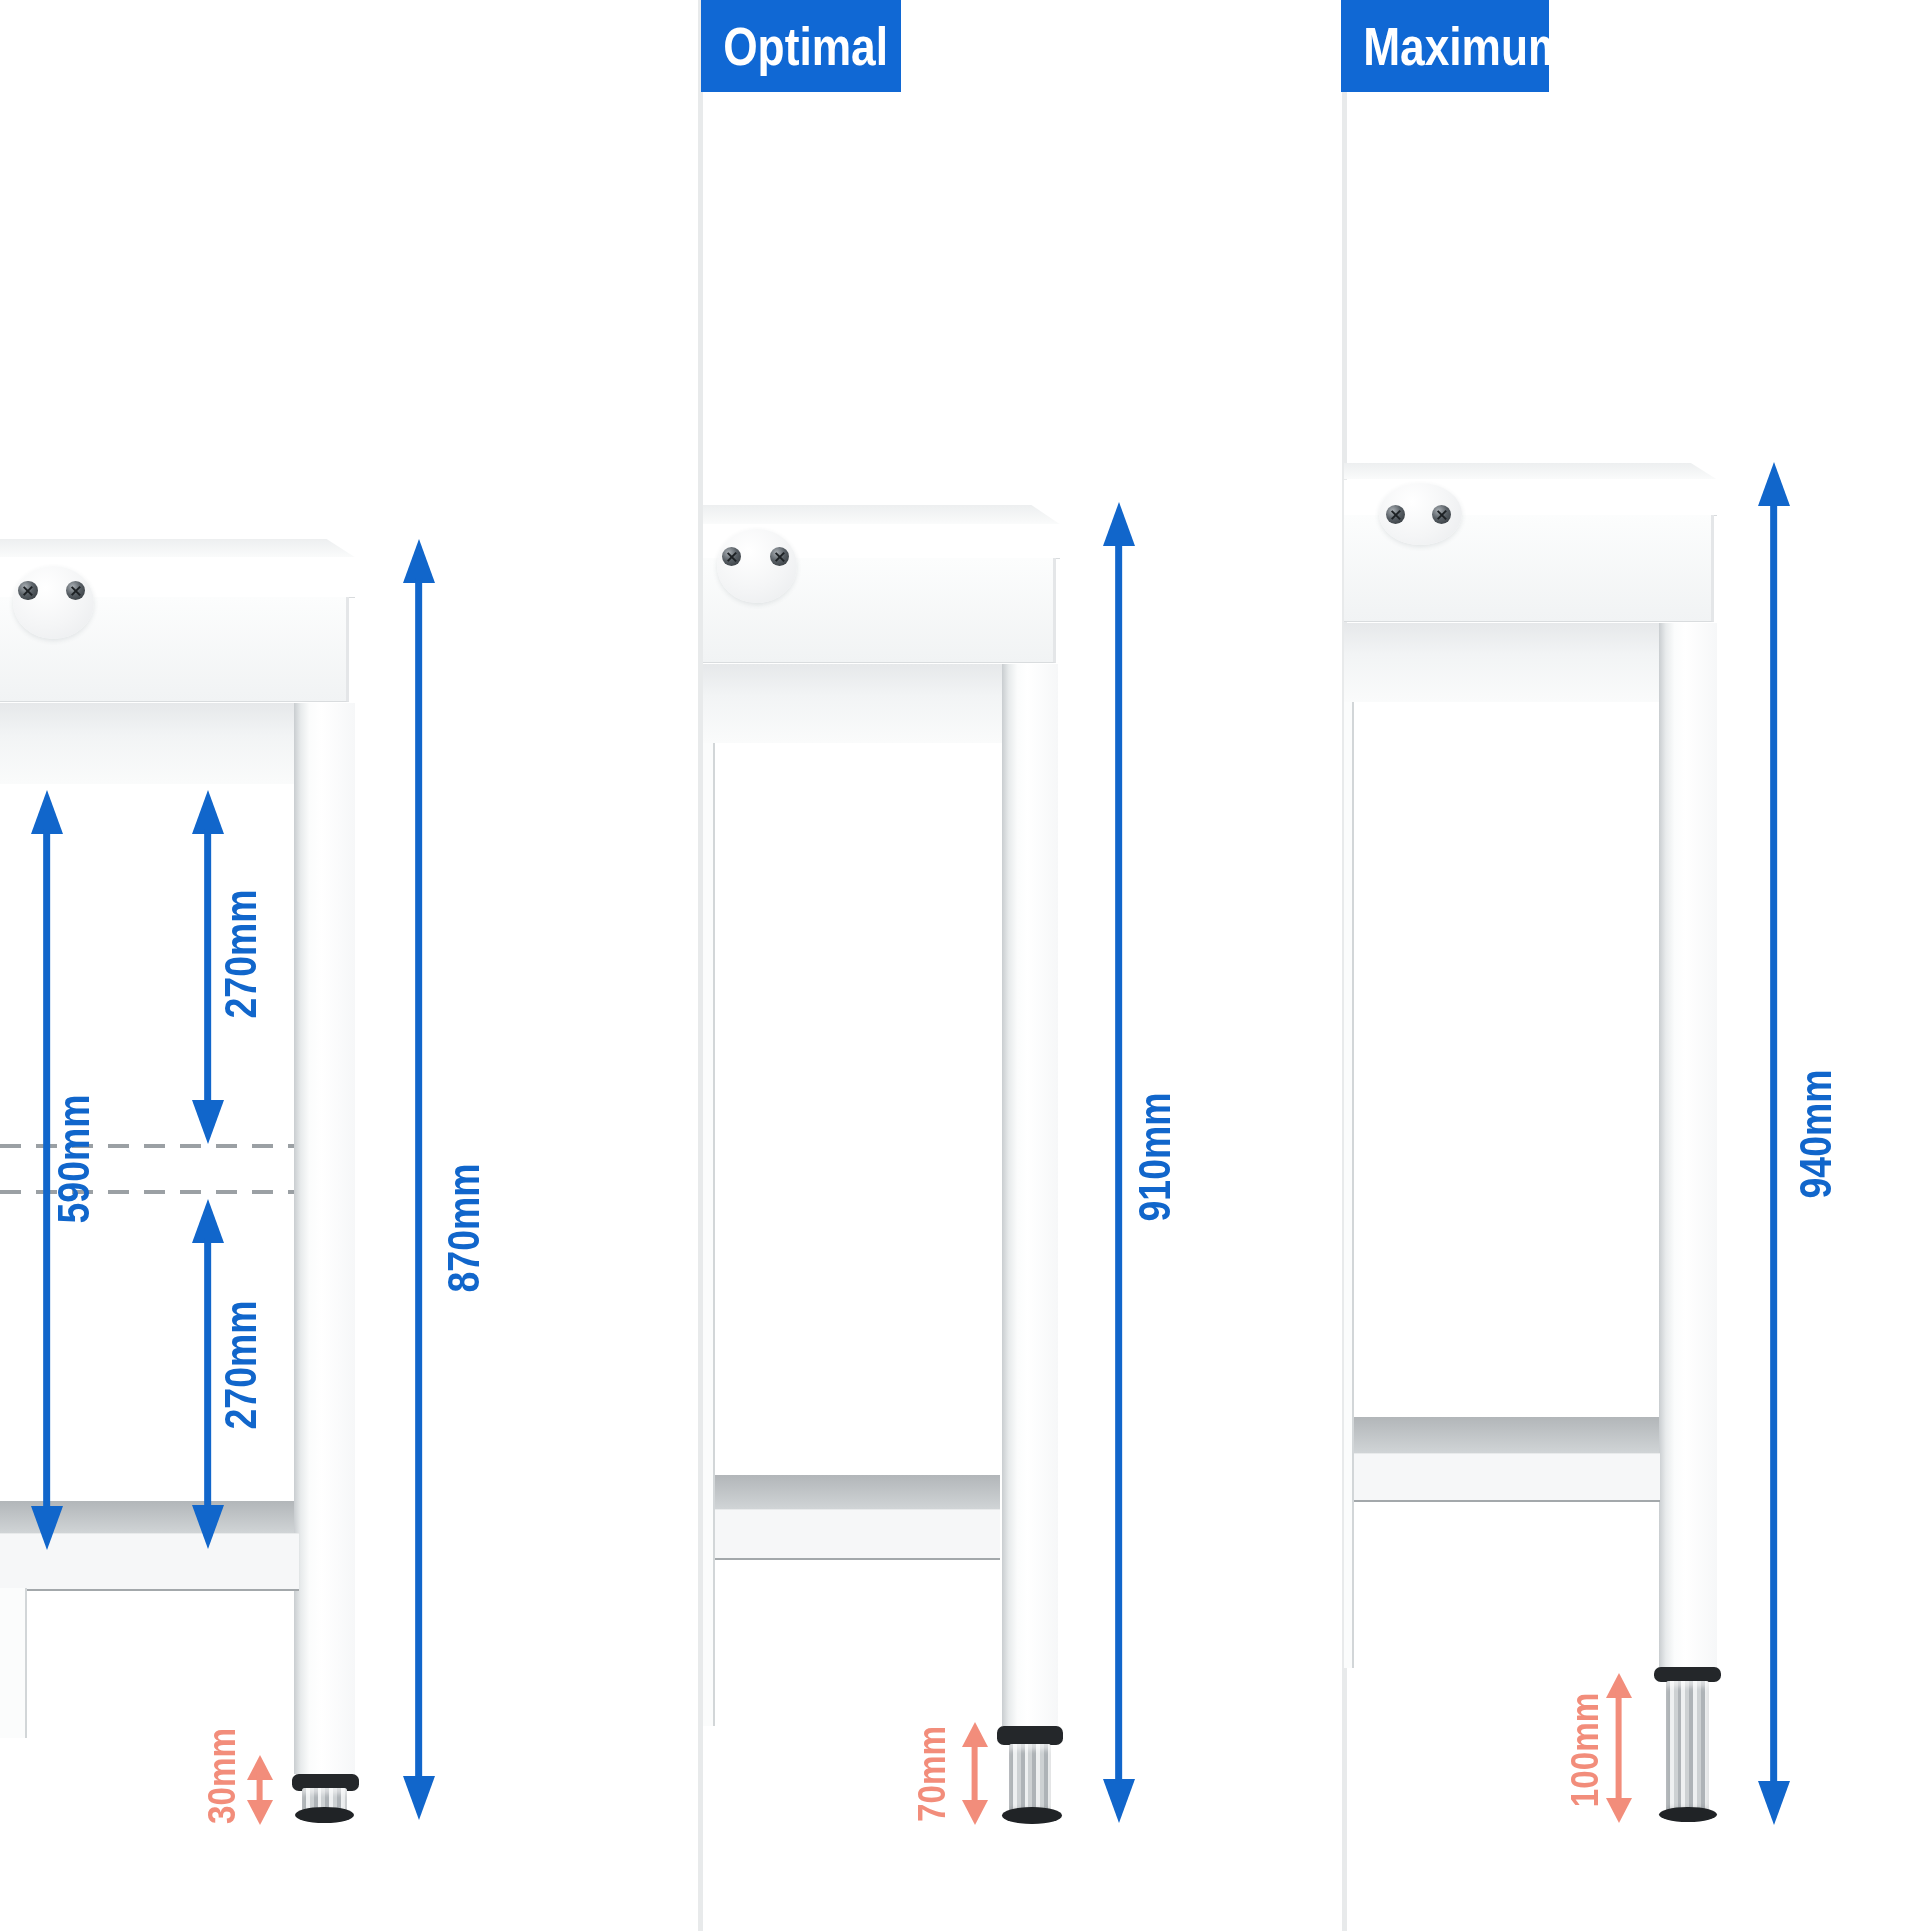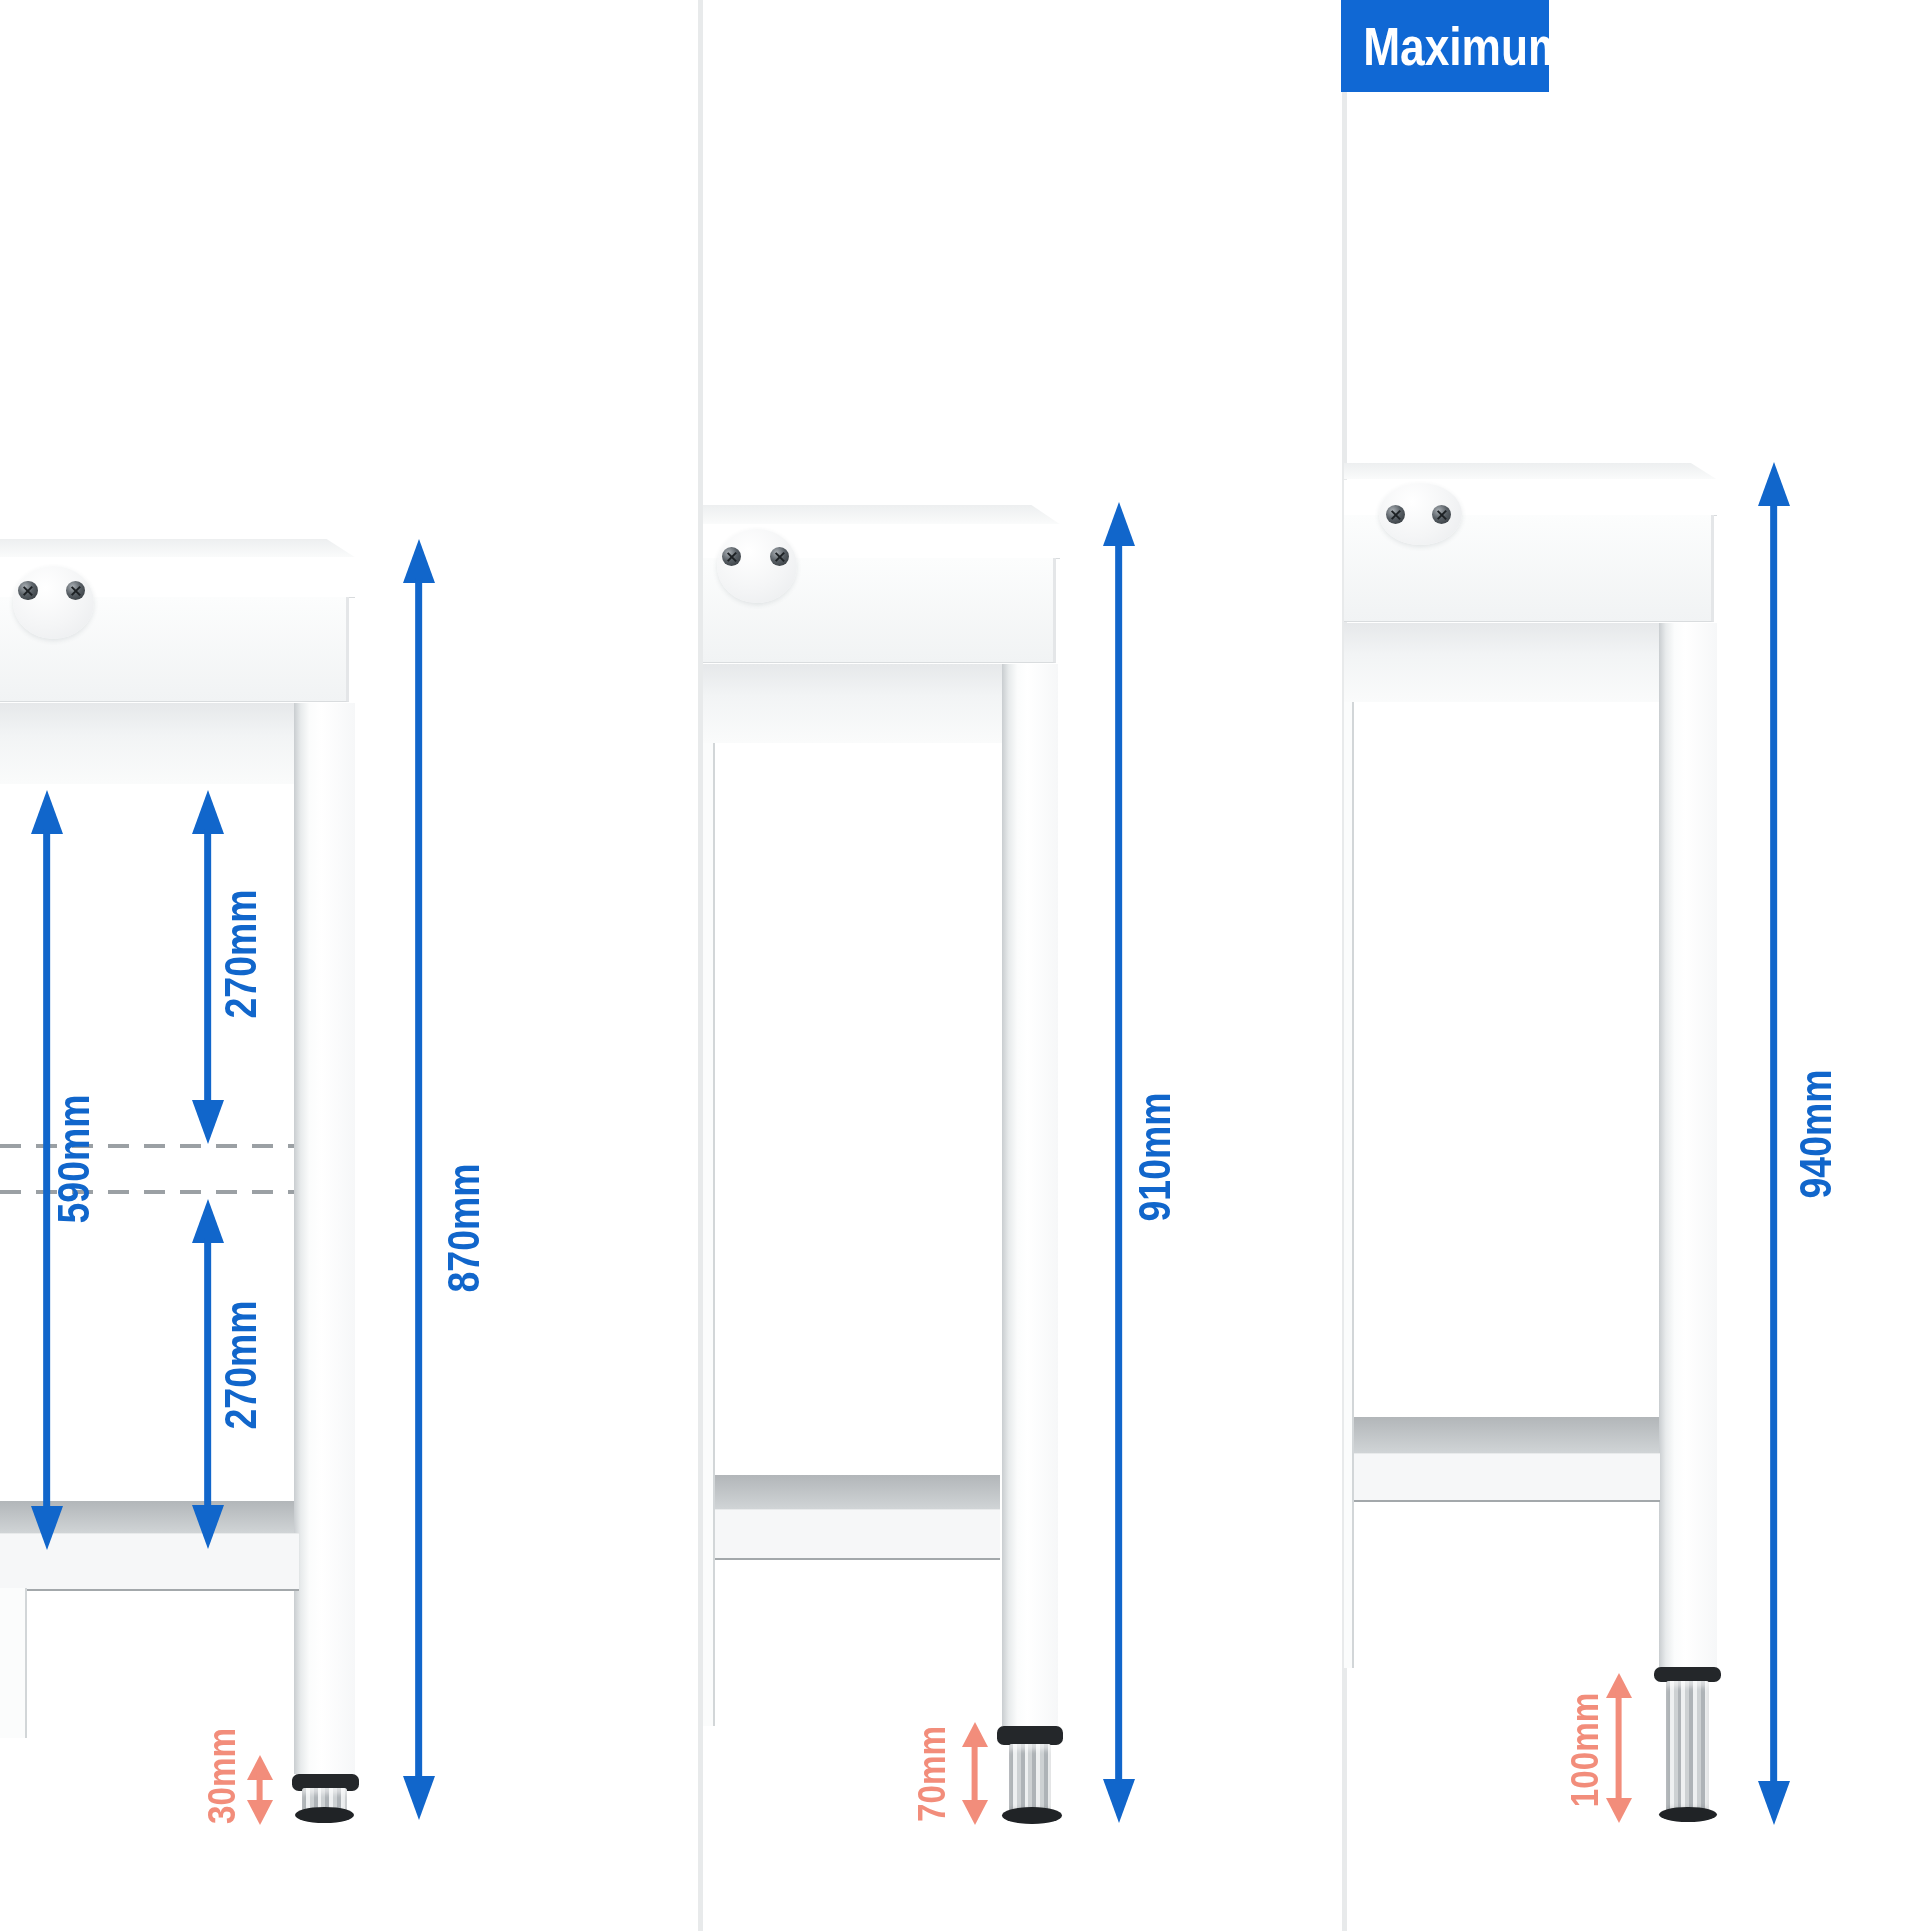--- a/index.html
+++ b/index.html
@@ -116,20 +116,23 @@
 
     <div class="varrow red" style="left:245px;top:1755px;height:70px;">
       <div class="head up"></div>
         <div class="shaft"></div>
         <div class="head down"></div>
     </div>
     <div class="dim-label red" style="left:222px;top:1776px;">30mm</div>
   </div>
 
   <div class="panel">
+    <div class="title-badge" style="left:701px;width:200px;">
+      <span>Optimal</span>
+    </div>
 
     <div class="topface" style="left:703px;top:505px;width:357px;height:19.3px;clip-path:polygon(0 0,92% 0,100% 100%,0 100%);"></div>
     <div class="topedge" style="left:703px;top:524px;width:357px;height:34px;"></div>
     <div class="apron" style="left:703px;top:558px;width:350px;height:104px;"></div>
     <div class="recess" style="left:703px;top:664px;width:299px;height:79px;"></div>
     <div class="leg" style="left:1002px;top:664px;width:56px;height:1062px;"></div>
     <div class="bracket" style="left:717px;top:529px;width:80px;height:74px;"></div>
     <div class="screw" style="left:722px;top:547px;"></div>
     <div class="screw" style="left:770px;top:547px;"></div>
     <div class="shelf-top" style="left:708px;top:1475px;width:292px;height:34px;"></div>

